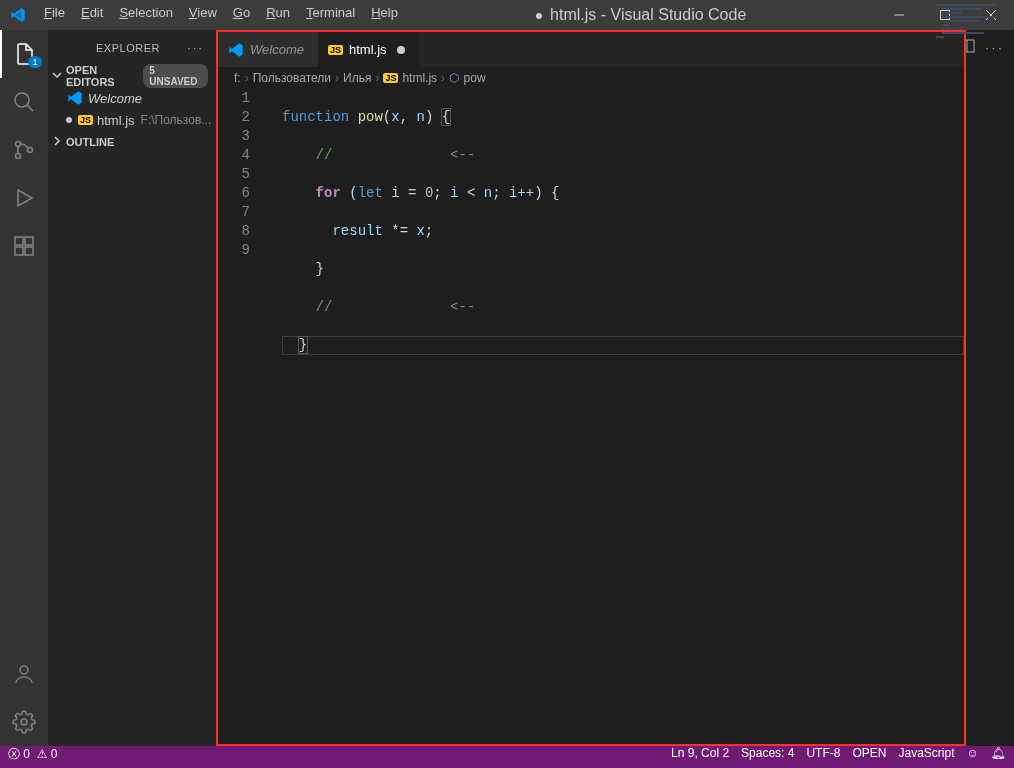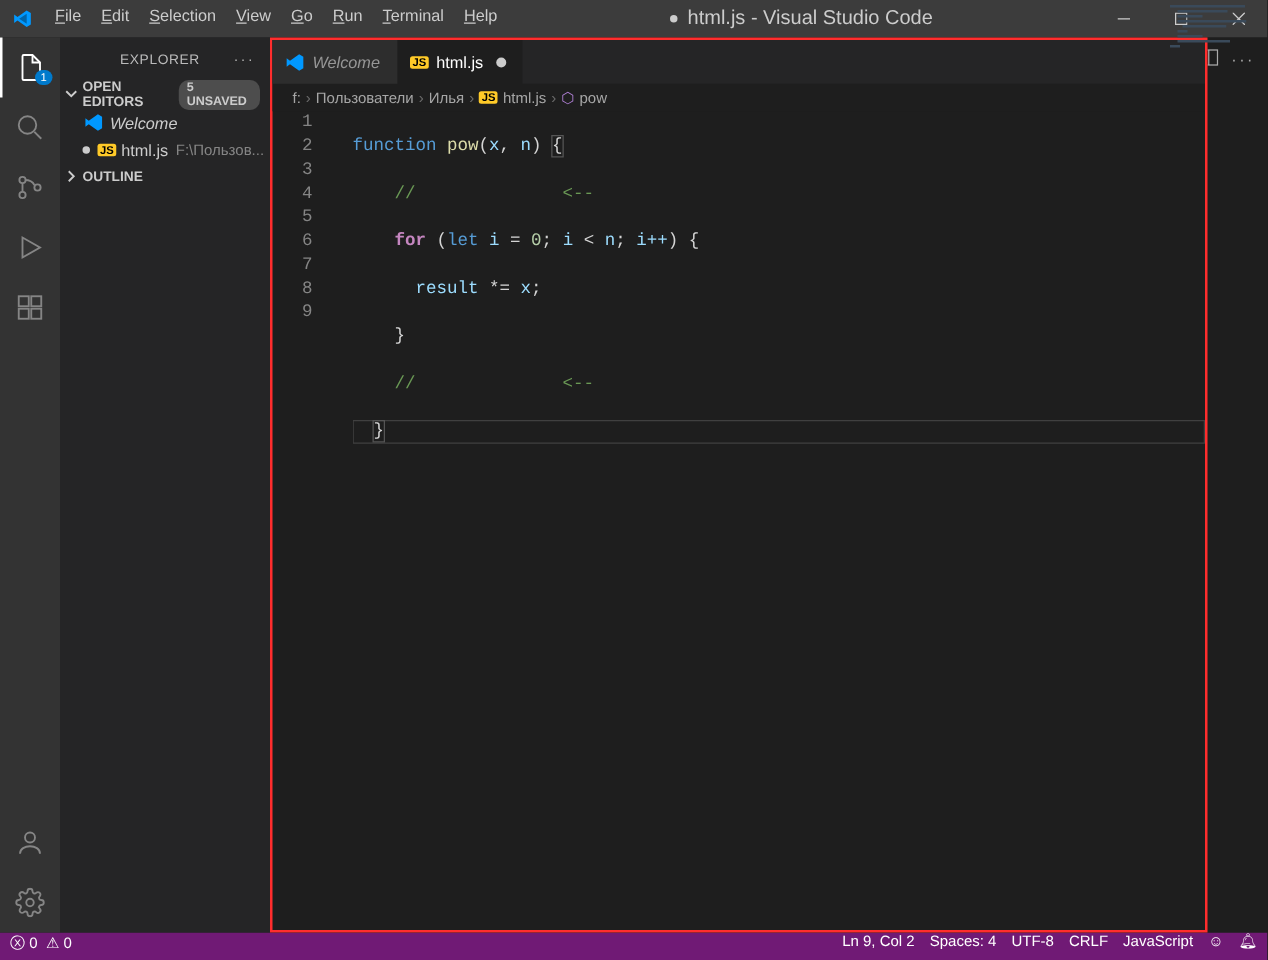--- a/index.html
+++ b/index.html
@@ -281,18 +281,18 @@
   <div class="left">
     <span>
       <span>ⓧ</span> <span>0</span>
       &nbsp;<span>⚠</span> <span>0</span>
     </span>
   </div>
   <div class="right">
     <span>Ln 9, Col 2</span>
     <span>Spaces: 4</span>
     <span>UTF-8</span>
-    <span>CRLF</span>
+    <span>OPEN</span>
     <span>JavaScript</span>
     <span>☺</span>
     <span>🔔︎</span>
   </div>
 </div>
 
 </body></html>

